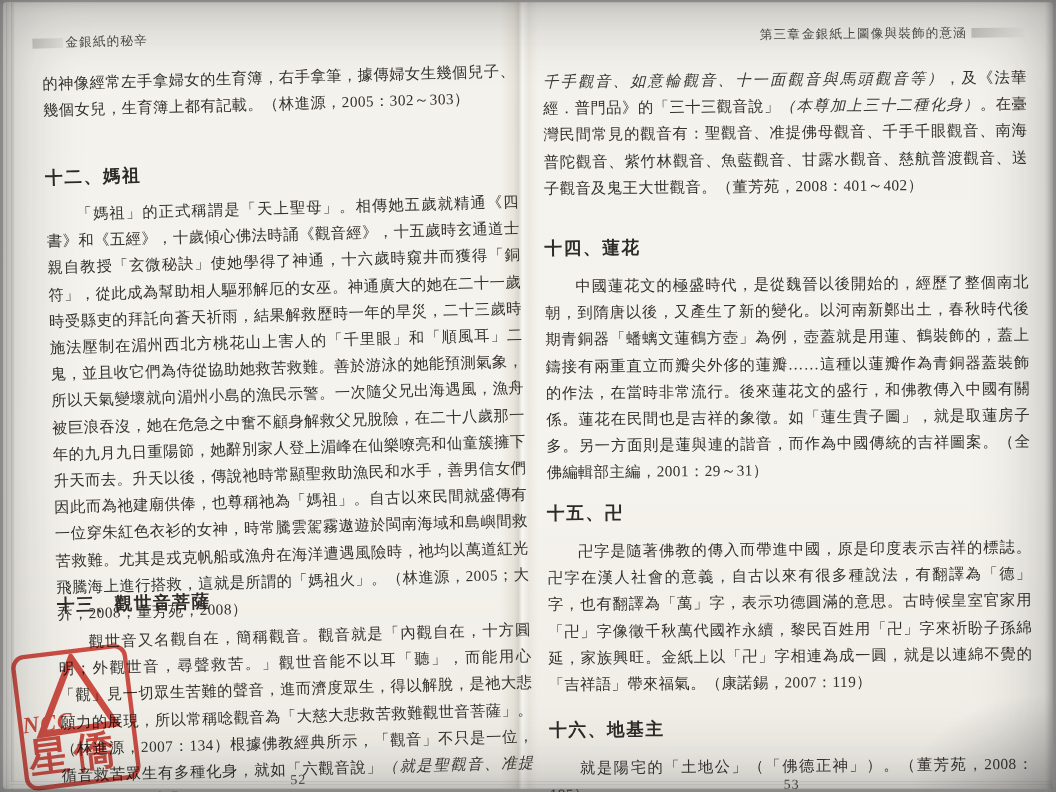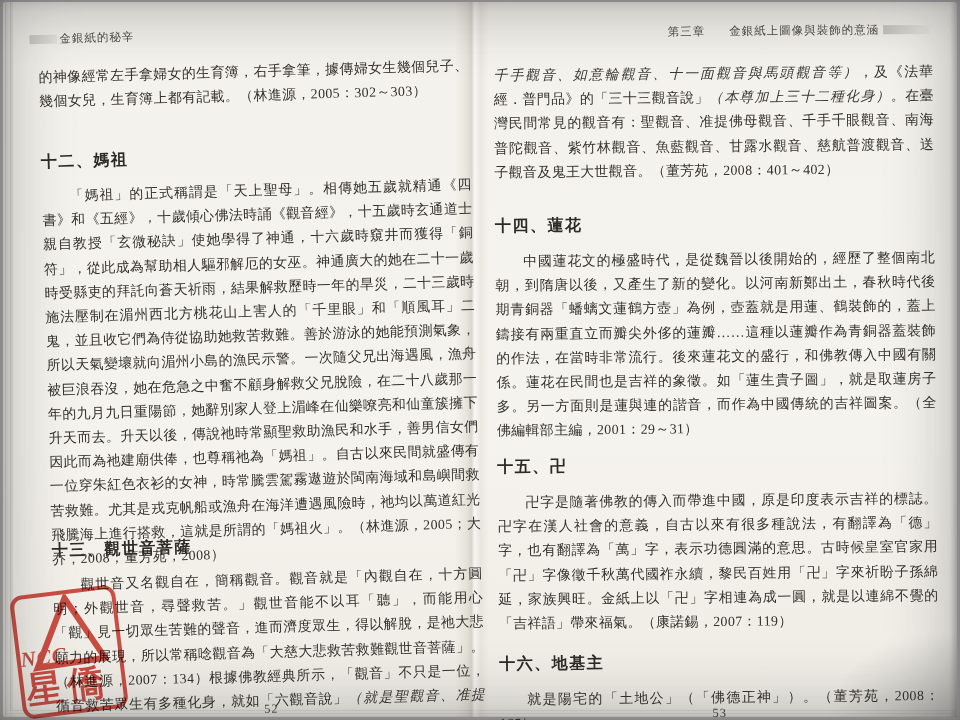--- a/index.html
+++ b/index.html
@@ -52,21 +52,21 @@
   .page-content{position:absolute;top:16px;height:700px;}
   .pc-left{left:34px;width:430px;transform:rotate(-1.6deg);transform-origin:50% 0;}
   .pc-right{left:490px;width:440px;transform:rotate(-0.55deg);transform-origin:50% 0;}
 
   .runhead{position:absolute;font-size:11.5px;color:#4d4b48;letter-spacing:1px;display:flex;align-items:center;}
   .runhead-left{top:8px;left:-8px;}
   .runhead-right{top:6px;right:2px;}
   .hbar{height:9px;background:linear-gradient(90deg,#c9c8c3,#e6e4de);}
   .hbar-l{width:28px;margin-right:2px;}
   .hbar-r{width:48px;margin-left:4px;background:linear-gradient(90deg,#c4c3be,#efede7);}
-  .runhead .chap{margin-right:24px;}
+  .runhead .chap{margin-right:1px;}
 
   .blk{position:absolute;left:0;width:100%;}
   .para{
     margin:0;font-size:13.9px;line-height:24.2px;color:#34322e;
     text-align:justify;letter-spacing:.4px;
   }
   .indent{text-indent:2em;}
   .sect{
     margin:0;font-size:16px;font-weight:bold;color:#2d2b28;letter-spacing:1.5px;
   }

